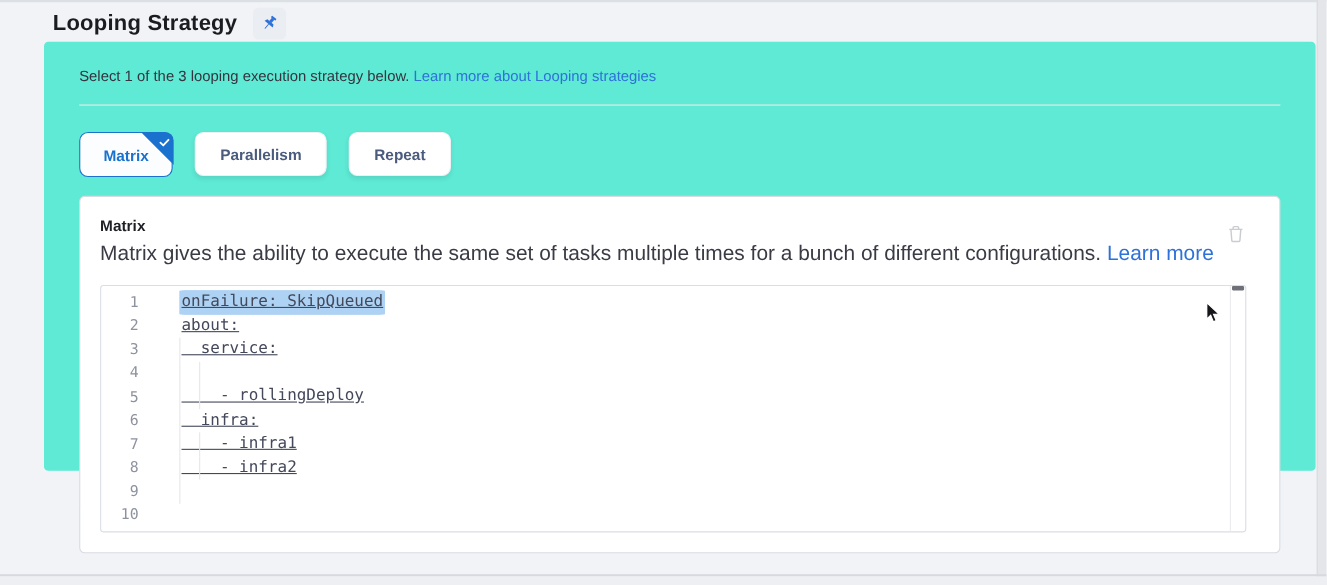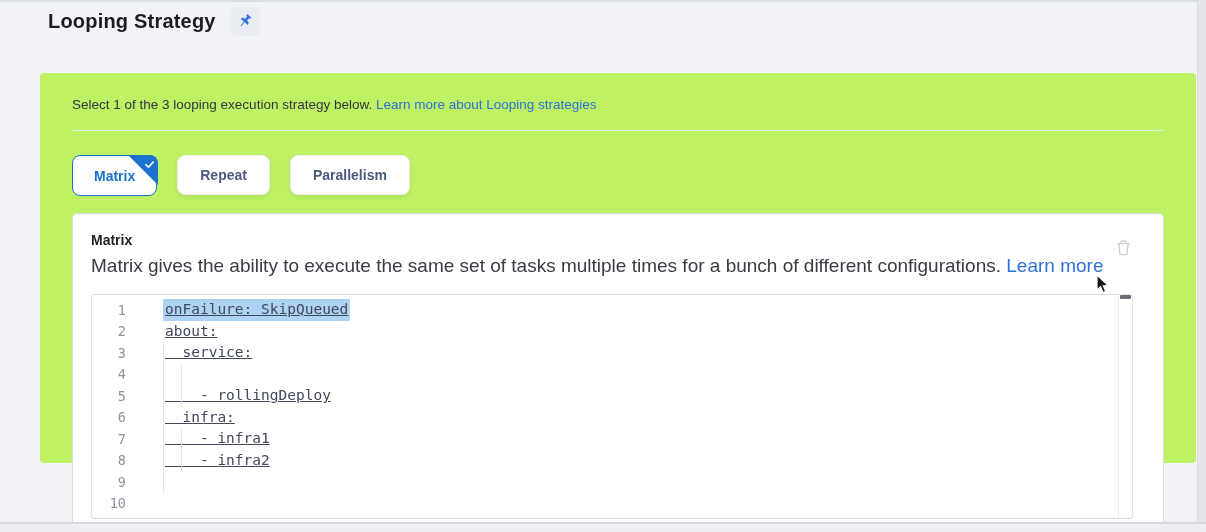--- a/index.html
+++ b/index.html
@@ -19,21 +19,21 @@
   .page-title { font-size:20px; font-weight:700; color:#1b1c22; letter-spacing:.2px; }
   .pin-btn {
     width:30px; height:29px; border:none; border-radius:5px; background:#eaedf2;
     display:flex; align-items:center; justify-content:center; cursor:pointer;
   }
   .pin-btn svg { display:block; }
 
   
   .container {
     position:absolute; left:40px; top:38px; width:1156px; height:390px;
-    background:#bef264; border-radius:4px;margin-top:35px;
+    background:#5eead4; border-radius:4px;
   }
   .intro { position:absolute; left:32px; top:24px; font-size:13.5px; color:#33343f; }
   .intro a { color:#2e71d9; text-decoration:none; cursor:pointer; }
   .divider { position:absolute; left:32px; top:57px; width:1092px; height:1px; background:#e9eaee; }
 
   
   .tabs { position:absolute; left:32px; top:82px; display:flex; align-items:flex-start; gap:20px; }
   .tab {
     position:relative; height:40px; border-radius:8px; background:#ffffff;
     border:1px solid #eef0f4; box-shadow:0 2px 4px rgba(40,50,70,.10);
@@ -125,24 +125,24 @@
         <span>Matrix</span>
         <span class="tab-corner">
           <span>
             <svg width="11" height="11" viewBox="0 0 12 12">
               <path d="M2 6.2 L4.8 9 L10 3.4" fill="none" stroke="#ffffff" stroke-width="1.8" stroke-linecap="round" stroke-linejoin="round"></path>
             </svg>
           </span>
         </span>
       </button>
       <button class="tab">
+        <span>Parallelism</span>
+      </button>
+      <button class="tab">
         <span>Repeat</span>
-      </button>
-      <button class="tab">
-        <span>Parallelism</span>
       </button>
     </div>
 
     <div class="card">
       <div class="card-title">Matrix</div>
       <div class="card-desc"><span>Matrix gives the ability to execute the same set of tasks multiple times for a bunch of different configurations.</span>
         <a href="#">Learn more</a>
       </div>
       <button class="trash-btn">
         <span style="display:flex;">

